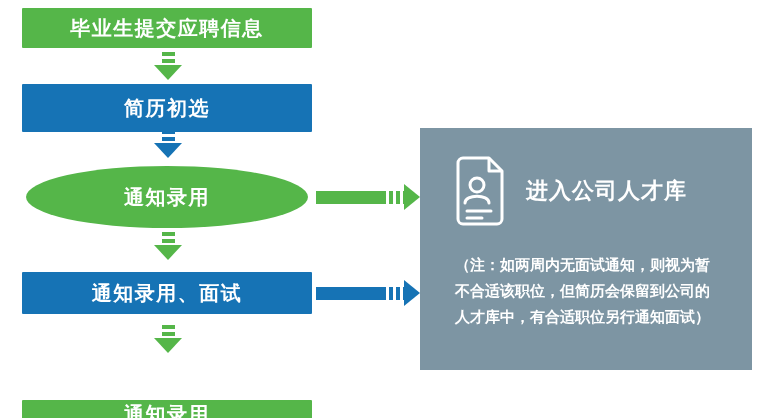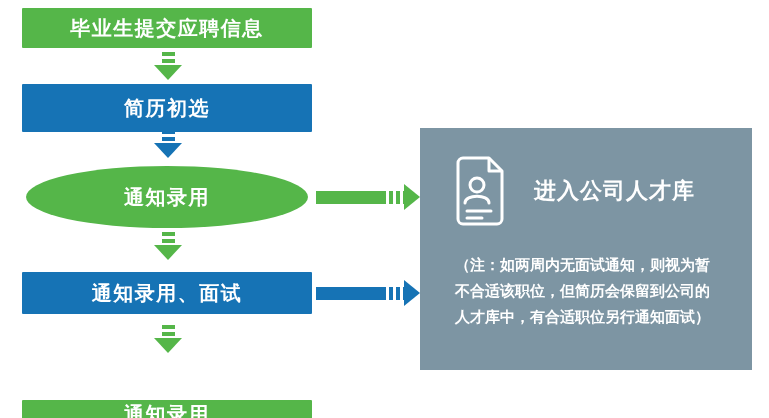--- a/index.html
+++ b/index.html
@@ -63,21 +63,21 @@
   }
   .h1 { left:316px; top:184px; }
   .h2 { left:316px; top:280px; }
 
   
   .panel {
     position:absolute; left:420px; top:128px; width:332px; height:242px;
     background:var(--slate, #7d95a3); color:#ffffff;
   }
   .panel-head {
-    display:flex; align-items:center; gap:26px;
+    display:flex; align-items:center; gap:18px;
     padding:26px 10px 0 30px;
   }
   .panel-title { font-size:22px; font-weight:700; letter-spacing:1px; white-space:nowrap; }
   .doc-icon { display:inline-flex; flex:0 0 auto; }
   .panel-note {
     width:262px; margin:24px auto 8px auto;
     font-size:15px; line-height:1.72; font-weight:700;
     color:#ffffff; text-align:left;
     word-break:break-all;
   }

